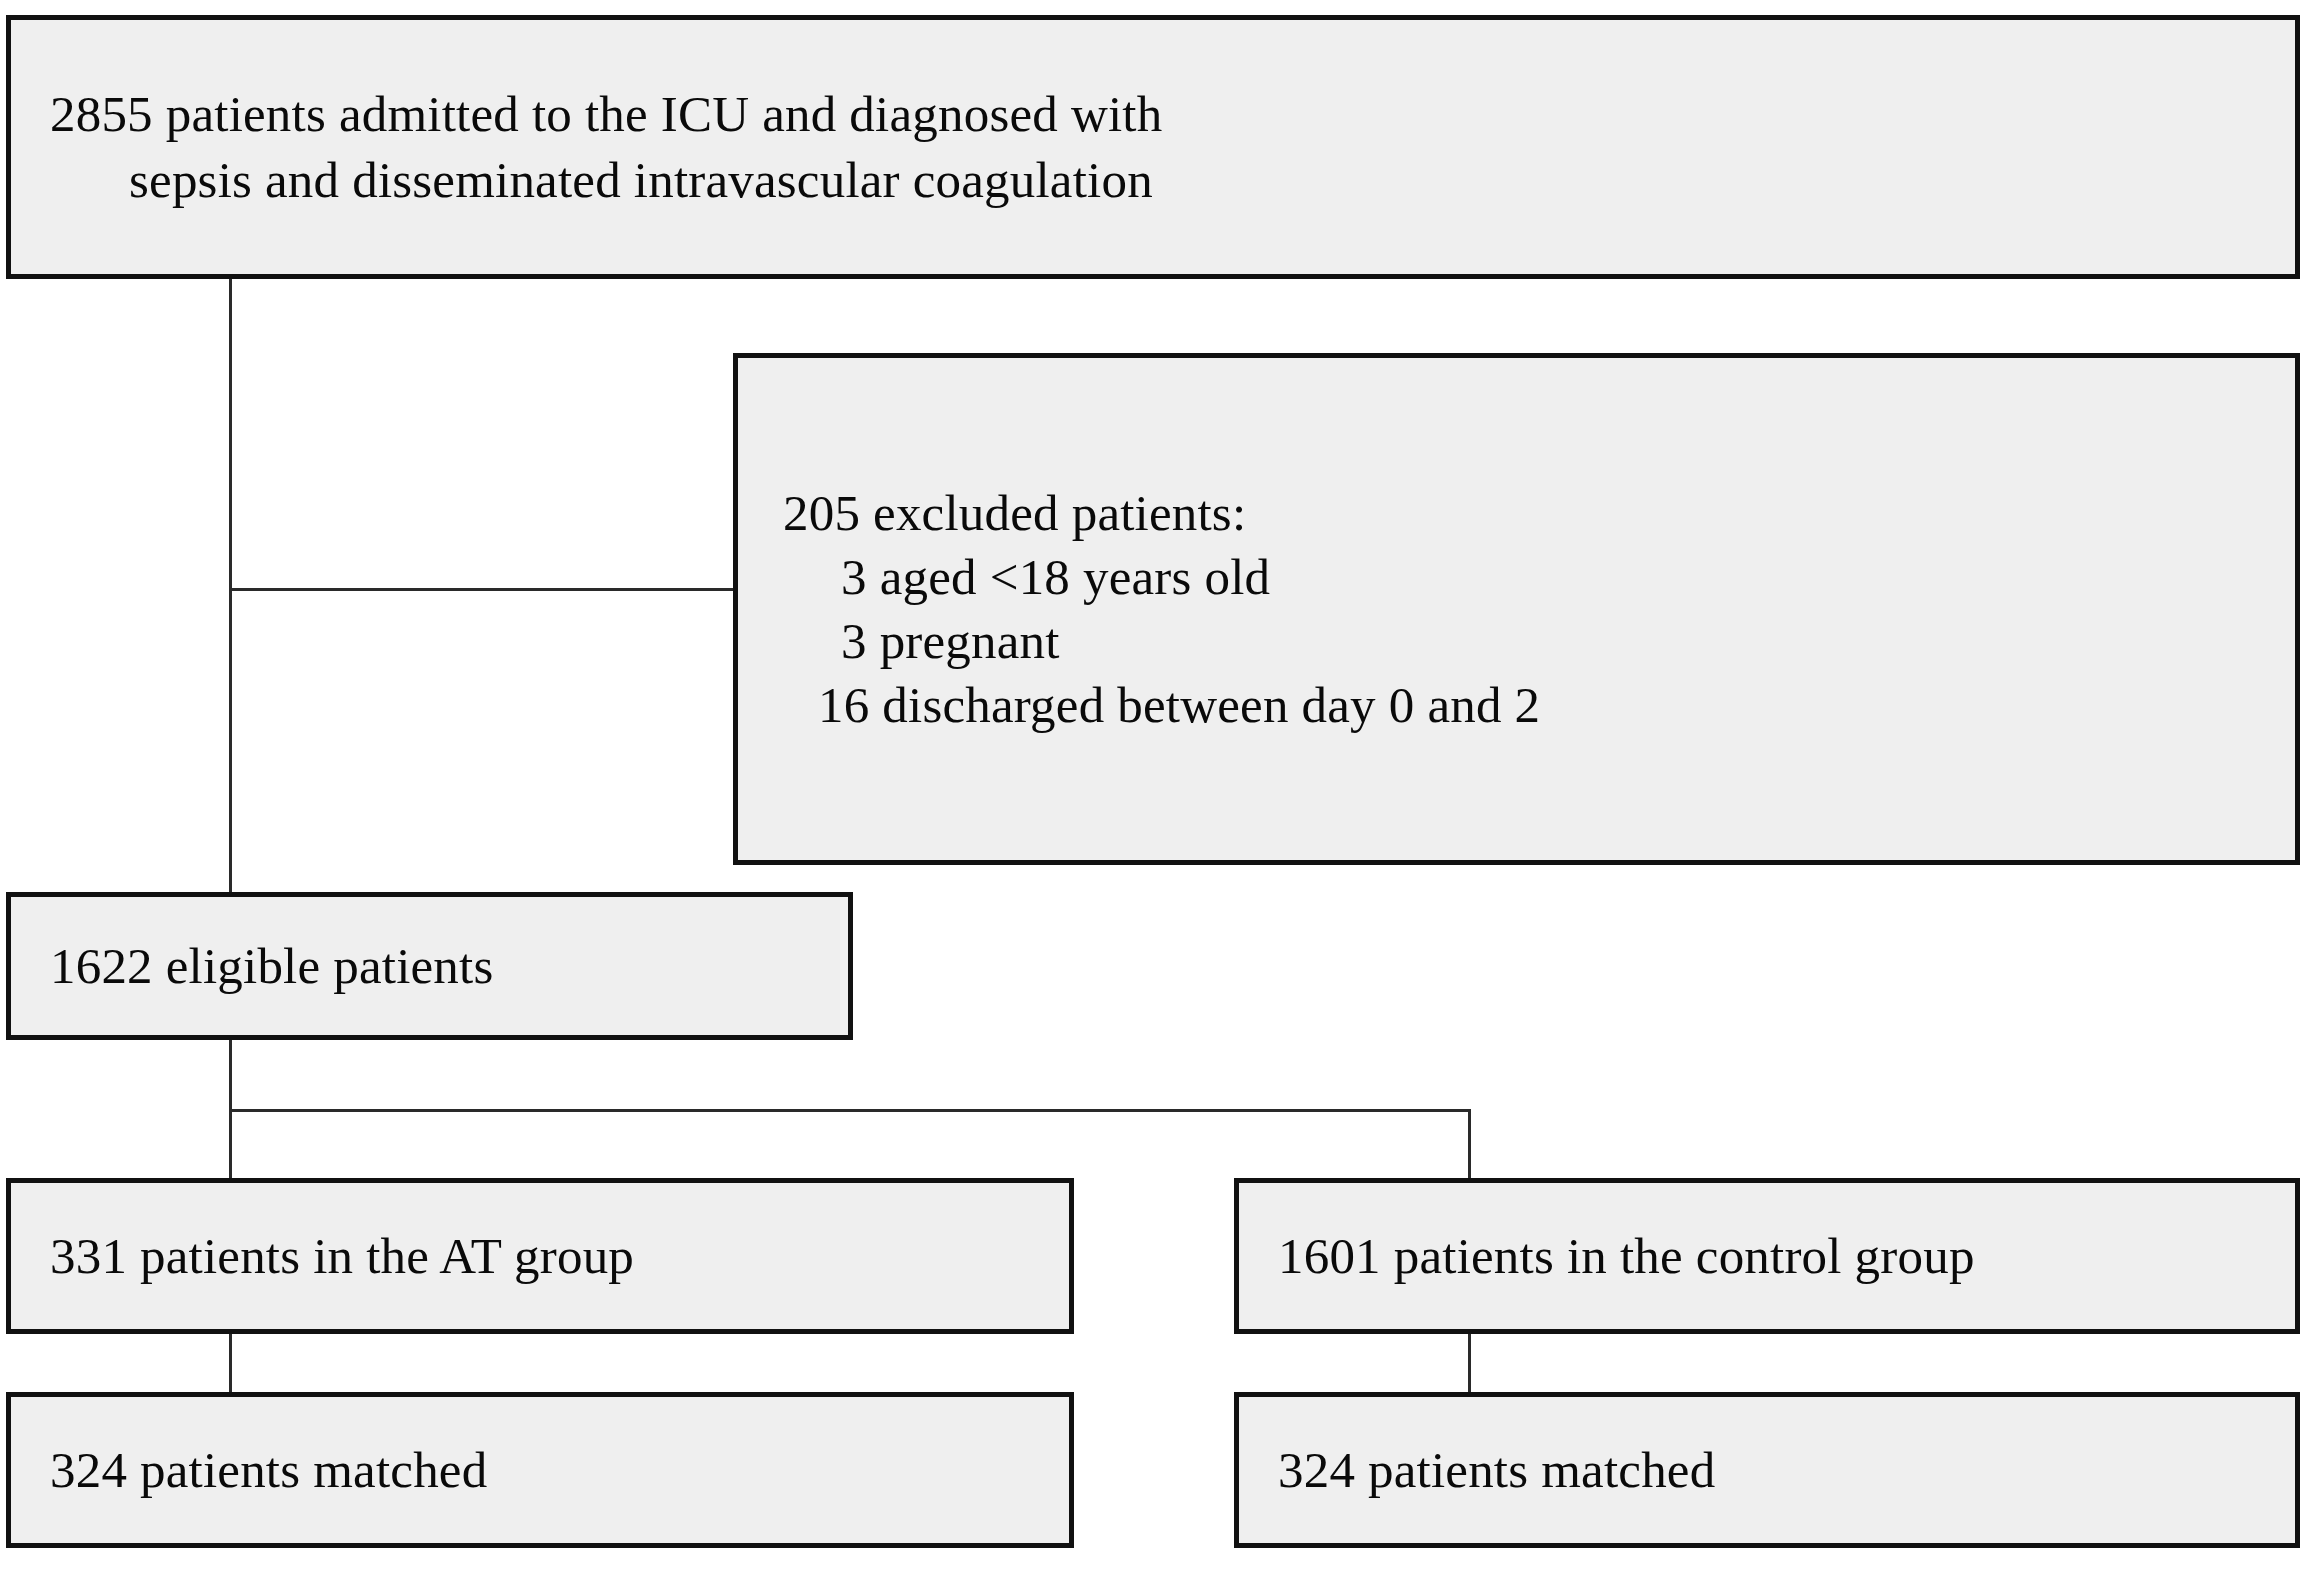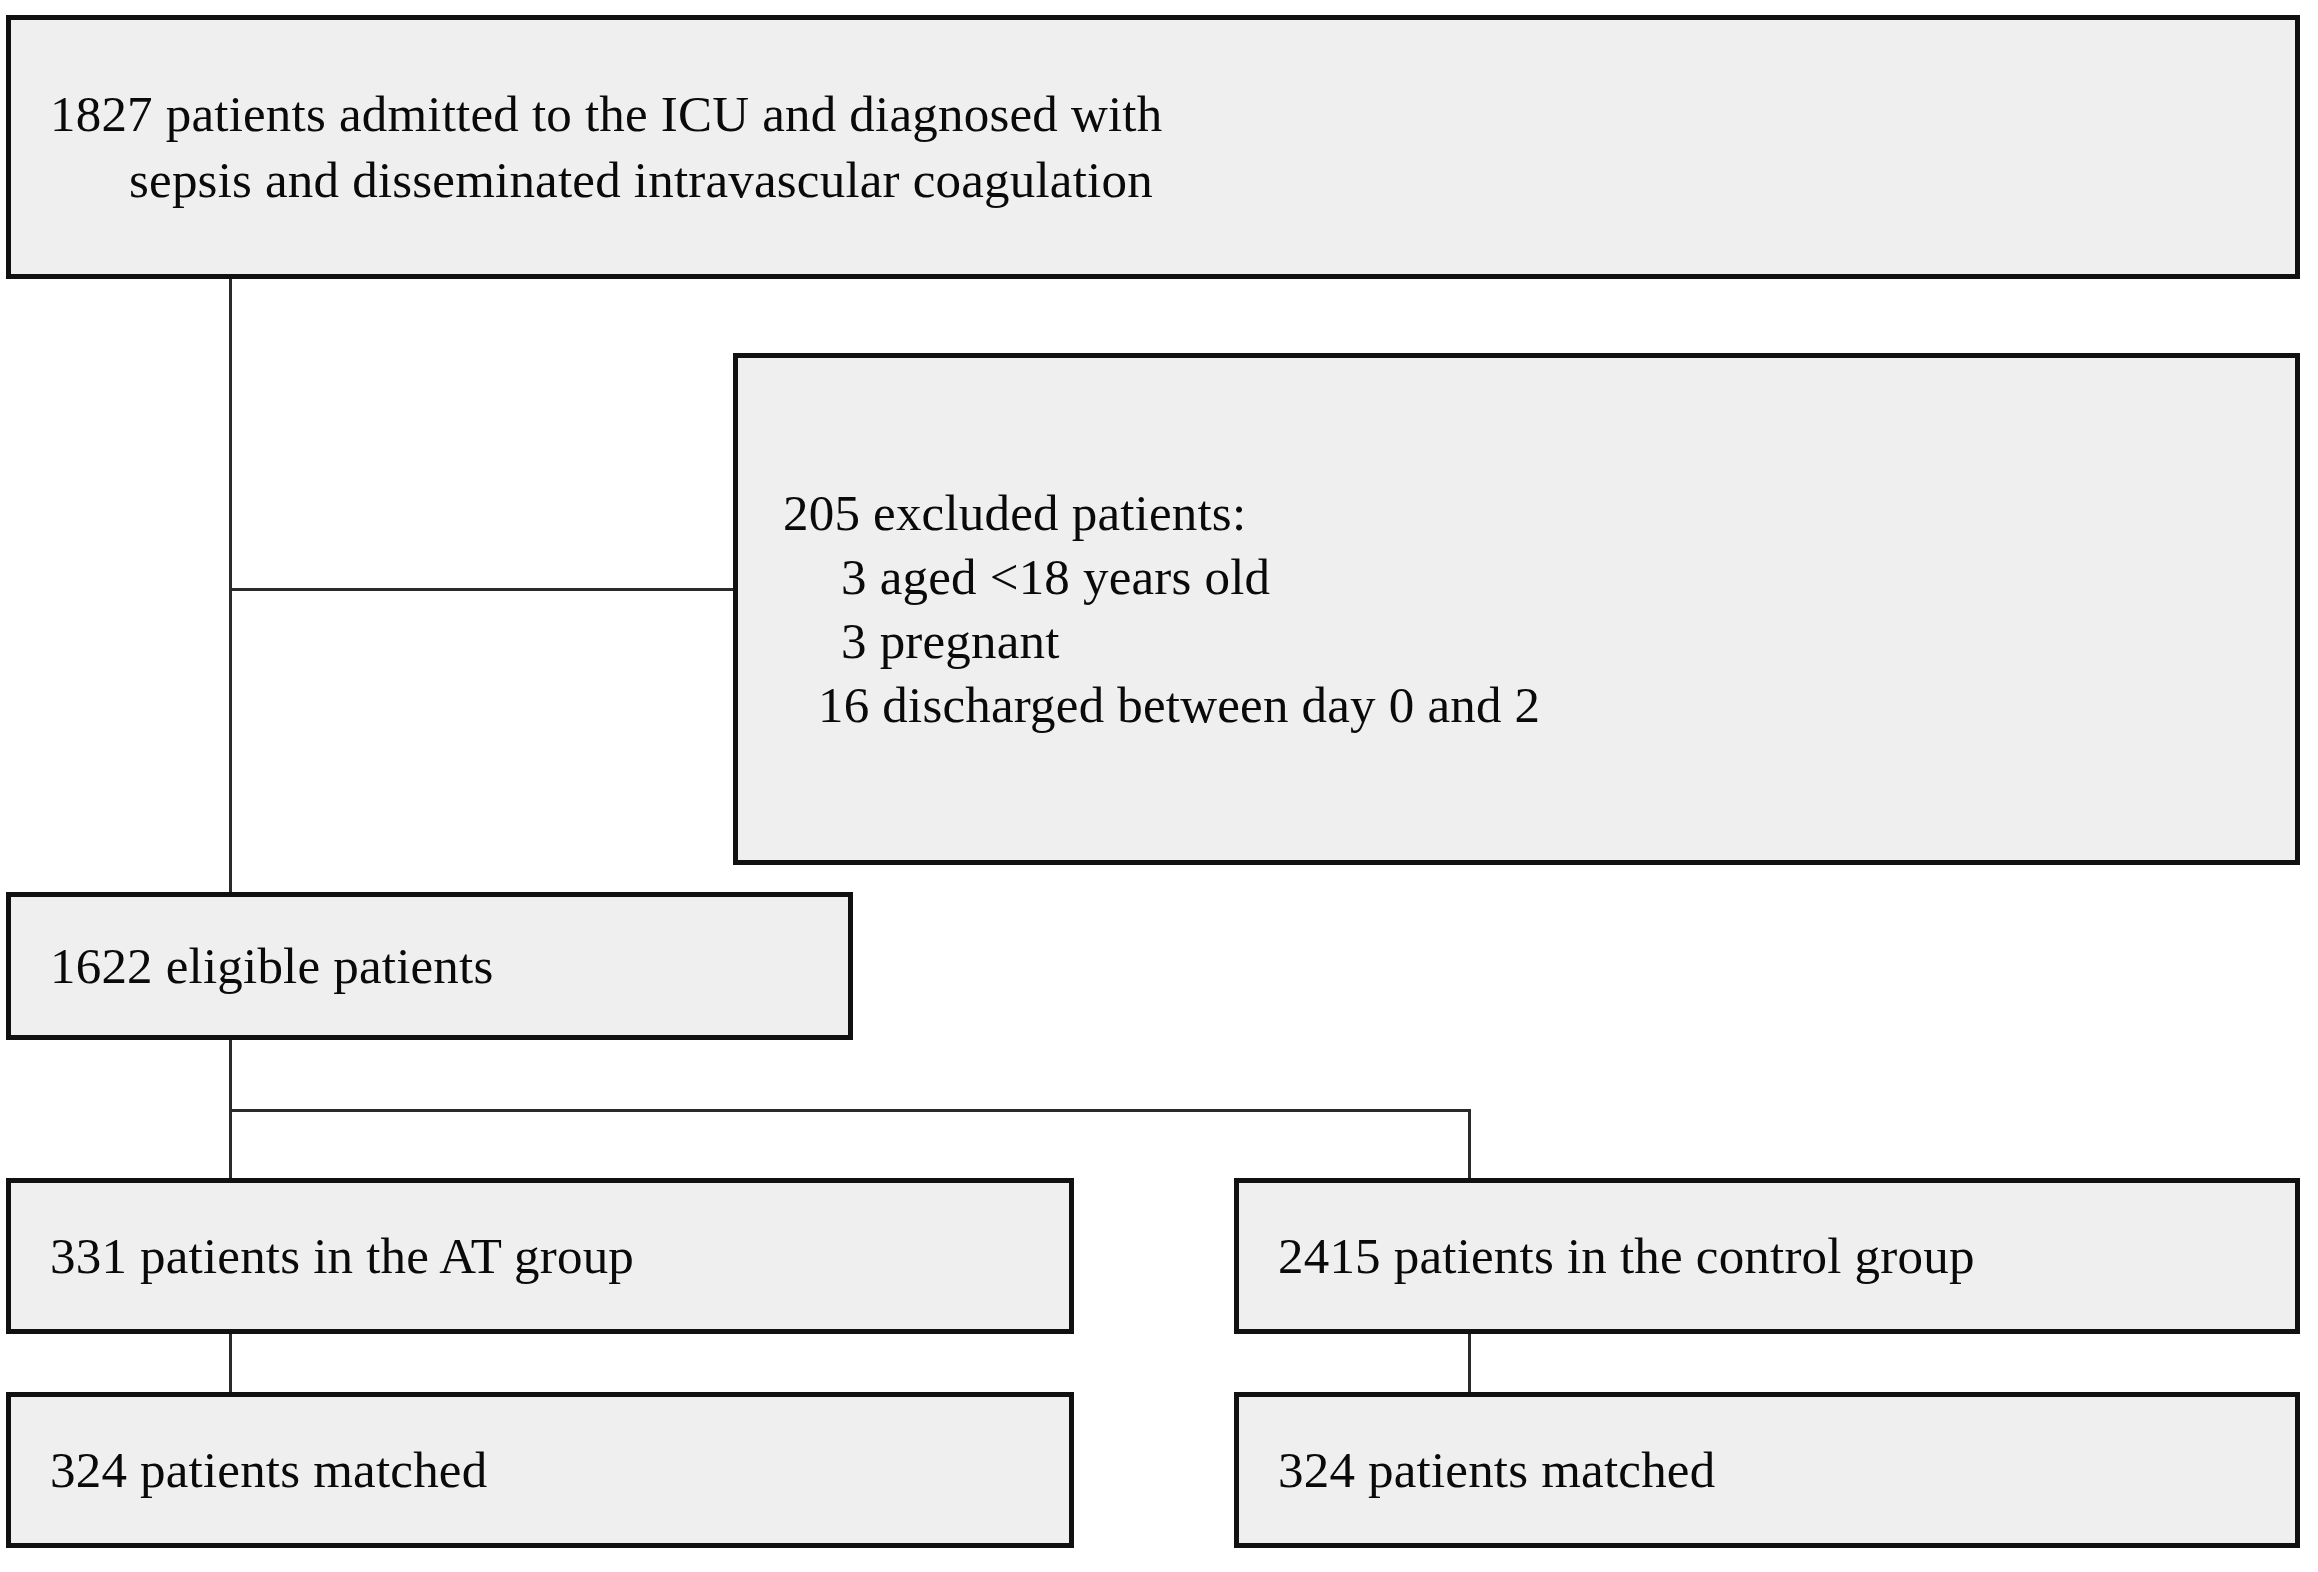--- a/index.html
+++ b/index.html
@@ -83,41 +83,41 @@
 
   <div class="conn v" style="left:229px; top:1109px; height:70px;"></div>
 
   <div class="conn v" style="left:1468px; top:1109px; height:70px;"></div>
 
   <div class="conn v" style="left:229px; top:1334px; height:59px;"></div>
 
   <div class="conn v" style="left:1468px; top:1334px; height:59px;"></div>
 
   <div class="fc-box" id="box-enrolled">
-    <span class="line">1827 patients admitted to the ICU and diagnosed with</span>
+    <span class="line">2855 patients admitted to the ICU and diagnosed with</span>
     <span class="line" style="padding-left:79px;">sepsis and disseminated intravascular coagulation</span>
   </div>
 
   <div class="fc-box" id="box-excluded">
     <span class="line exc-l0">205 excluded patients:</span>
     <span class="line exc-l1">3 aged &lt;18 years old</span>
     <span class="line exc-l2">3 pregnant</span>
     <span class="line exc-l3">16 discharged between day 0 and 2</span>
   </div>
 
   <div class="fc-box" id="box-eligible">
     <span class="line">1622 eligible patients</span>
   </div>
 
   <div class="fc-box" id="box-at-group">
     <span class="line">331 patients in the AT group</span>
   </div>
 
   <div class="fc-box" id="box-ctl-group">
-    <span class="line">2415 patients in the control group</span>
+    <span class="line">1601 patients in the control group</span>
   </div>
 
   <div class="fc-box" id="box-at-matched">
     <span class="line">324 patients matched</span>
   </div>
 
   <div class="fc-box" id="box-ctl-matched">
     <span class="line">324 patients matched</span>
   </div>
 

